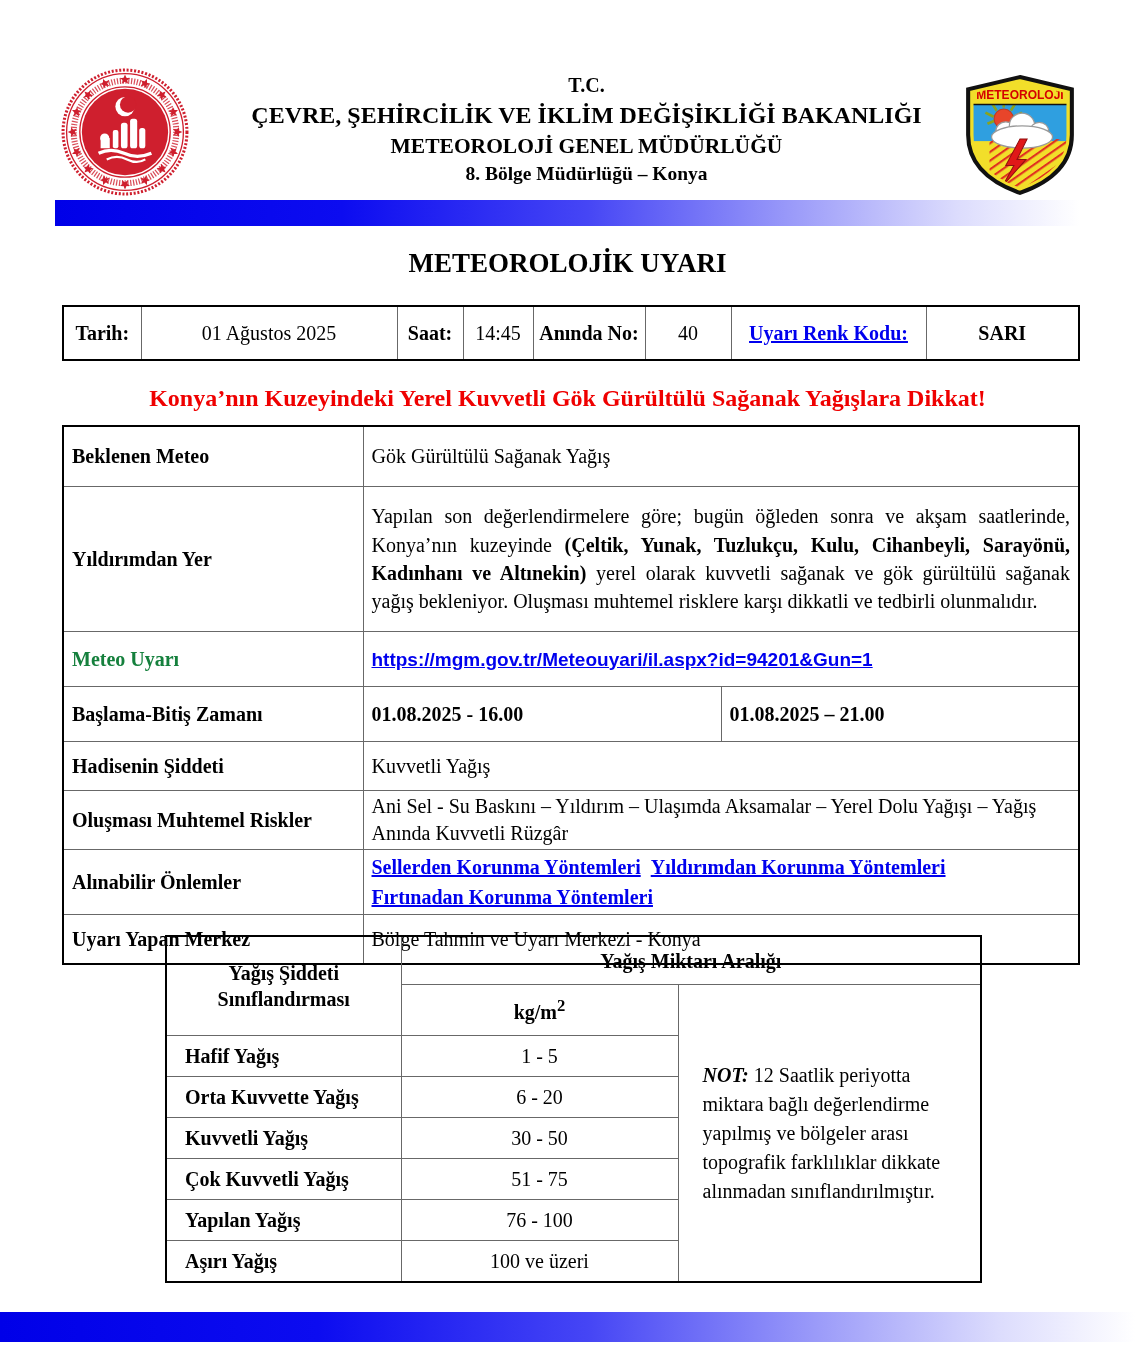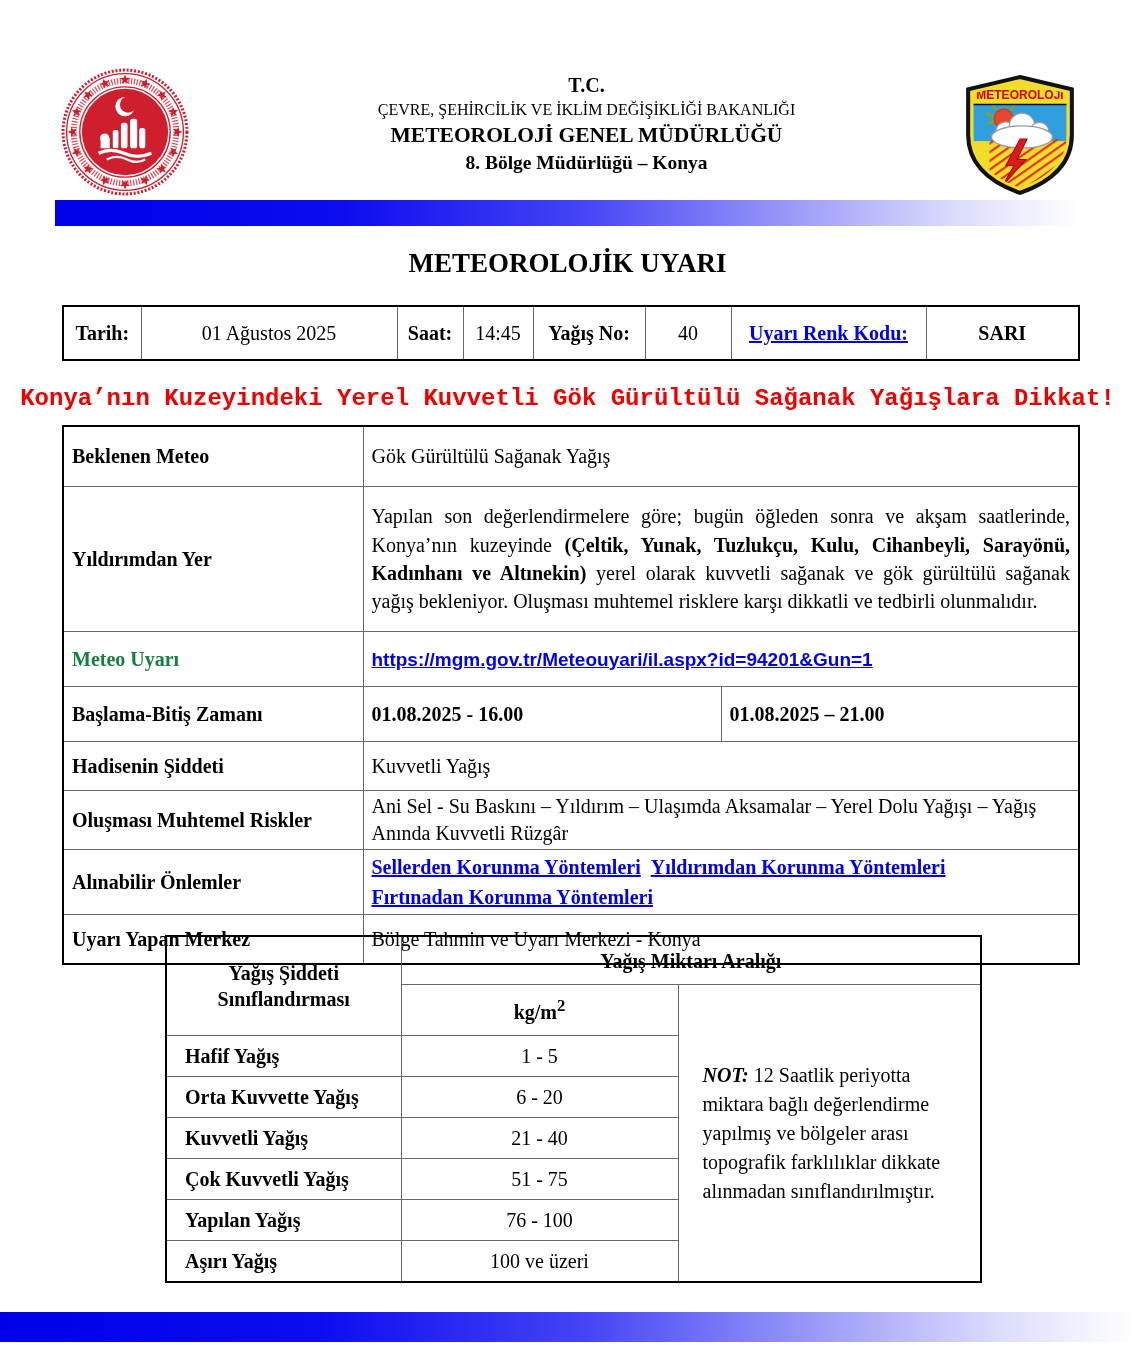--- a/index.html
+++ b/index.html
@@ -4,34 +4,34 @@
 <style>
   html,body{margin:0;padding:0;background:#fff;}
   .page{position:relative;width:1135px;height:1345px;background:#fff;overflow:hidden;
         font-family:"Liberation Serif", serif;color:#000;}
 
   
   .seal{position:absolute;left:60px;top:66px;width:130px;height:132px;}
   .shield{position:absolute;left:962px;top:74px;width:116px;height:122px;}
   .head-text{position:absolute;left:180px;right:142px;top:72px;text-align:center;line-height:1.36;}
   .ht1{font-size:20px;font-weight:bold;}
-  .ht2{font-size:16px;font-weight:normal;}
+  .ht2{font-size:24px;font-weight:bold;}
   .ht3{font-size:21.5px;font-weight:bold;}
   .ht4{font-size:19.5px;font-weight:bold;}
 
   .bluebar{position:absolute;height:26px;
     background:linear-gradient(to right,#0000e8 0%,#0c0cf0 28%,#4646f5 52%,#9b9bf9 72%,#dcdcfd 88%,#ffffff 100%);}
   .bluebar.top{left:55px;top:200px;width:1025px;}
   .bluebar.bottom{left:0;top:1312px;width:1135px;height:30px;}
 
   
   .doc-title{position:absolute;left:0;width:100%;top:248px;text-align:center;
              font-size:27px;font-weight:bold;}
   .headline{position:absolute;left:0;width:100%;top:385px;text-align:center;
-            font-size:24px;font-weight:bold;color:#ef0000;font-family:Liberation Mono, monospace;}
+            font-size:24px;font-weight:bold;color:#ef0000;}
 
   
   table{border-collapse:collapse;table-layout:fixed;}
   .grid{border:2px solid #000;}
   .grid td{border:1px solid #686868;font-size:20px;overflow:hidden;}
 
   
   .info-table{position:absolute;left:62px;top:305px;width:1016px;}
   .info-table td{height:52px;text-align:center;vertical-align:middle;padding:0 2px;}
   .b{font-weight:bold;}
@@ -197,21 +197,21 @@
         <col style="width:86px">
         <col style="width:195px">
         <col style="width:153px">
     </colgroup>
     <tbody>
         <tr>
       <td class="b">Tarih:</td>
       <td>01 Ağustos 2025</td>
       <td class="b">Saat:</td>
       <td>14:45</td>
-      <td class="b">Yağış No:</td>
+      <td class="b">Anında No:</td>
       <td>40</td>
       <td><a class="link" href="#">Uyarı Renk Kodu:</a></td>
       <td class="b">SARI</td>
     </tr>
   </tbody>
     </table>
 
   <div class="headline">Konya’nın Kuzeyindeki Yerel Kuvvetli Gök Gürültülü Sağanak Yağışlara Dikkat!</div>
 
   <table class="main-table grid">
@@ -282,21 +282,21 @@
     <tr class="ct-data">
       <td class="ct-label">Hafif Yağış</td>
       <td class="ct-range">1 - 5</td>
     </tr>
     <tr class="ct-data">
       <td class="ct-label">Orta Kuvvette Yağış</td>
       <td class="ct-range">6 - 20</td>
     </tr>
     <tr class="ct-data">
       <td class="ct-label">Kuvvetli Yağış</td>
-      <td class="ct-range">21 - 40</td>
+      <td class="ct-range">30 - 50</td>
     </tr>
     <tr class="ct-data">
       <td class="ct-label">Çok Kuvvetli Yağış</td>
       <td class="ct-range">51 - 75</td>
     </tr>
     <tr class="ct-data">
       <td class="ct-label">Yapılan Yağış</td>
       <td class="ct-range">76 - 100</td>
     </tr>
     <tr class="ct-data">

